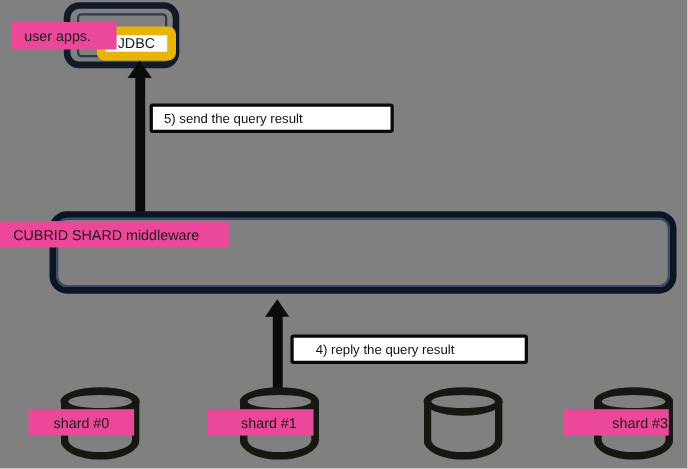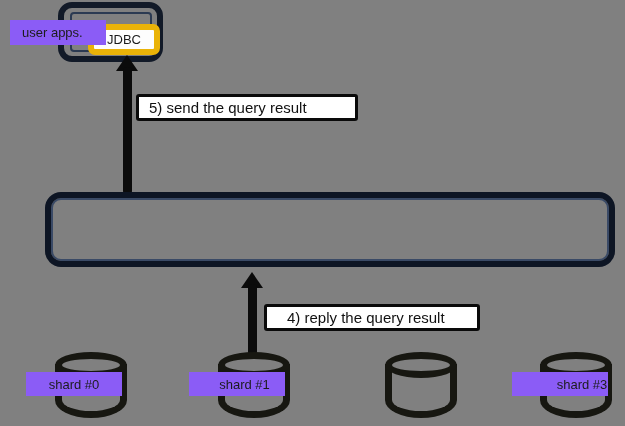--- a/index.html
+++ b/index.html
@@ -41,21 +41,21 @@
   }
 
   
   .jdbc-box {
     position: absolute;
     left: 88px;
     top: 24px;
     width: 72px;
     height: 31px;
     background: #fdfdfd;
-    border: 6px solid #eab308;
+    border: 8px solid #eab308;
     border-radius: 7px;
     box-sizing: border-box;
     display: flex;
     align-items: center;
     justify-content: center;
     font-size: 13px;
     color: #1a1a1a;
   }
 
   
@@ -68,33 +68,33 @@
     border: 6px solid #0d1524;
     border-radius: 16px;
     box-sizing: border-box;
     background: transparent;
     box-shadow: inset 0 0 0 2px #3a4a66;
   }
 
   
   .label-plain {
     position: absolute;
-    background: #8b5cf6;
+    background: #ec4899;
     color: #1c1c1c;
     font-size: 13px;
     display: flex;
     align-items: center;
     box-sizing: border-box;
     white-space: nowrap;
   }
   .label-bordered {
     position: absolute;
     background: #ffffff;
     color: #111111;
-    font-size: 15px;
+    font-size: 12px;
     border: 3px solid #0a0a0a;
     border-radius: 3px;
     display: flex;
     align-items: center;
     box-sizing: border-box;
     white-space: nowrap;
   }
 
   .lbl-userapps {
     left: 10px; top: 20px;
@@ -192,20 +192,21 @@
   <div class="label-plain lbl-userapps">user apps.</div>
 
   <div class="arrow arrow-top">
     <div class="head"></div>
     <div class="shaft"></div>
   </div>
 
   <div class="label-bordered lbl-send">5) send the query result</div>
 
   <div class="middleware-box"></div>
+  <div class="label-plain lbl-middleware">CUBRID SHARD middleware</div>
 
   <div class="arrow arrow-bottom">
     <div class="head"></div>
     <div class="shaft"></div>
   </div>
 
   <div class="label-bordered lbl-reply">4) reply the query result</div>
 
   <div class="cylinder cyl-0">
     <div class="cyl-body"></div>

